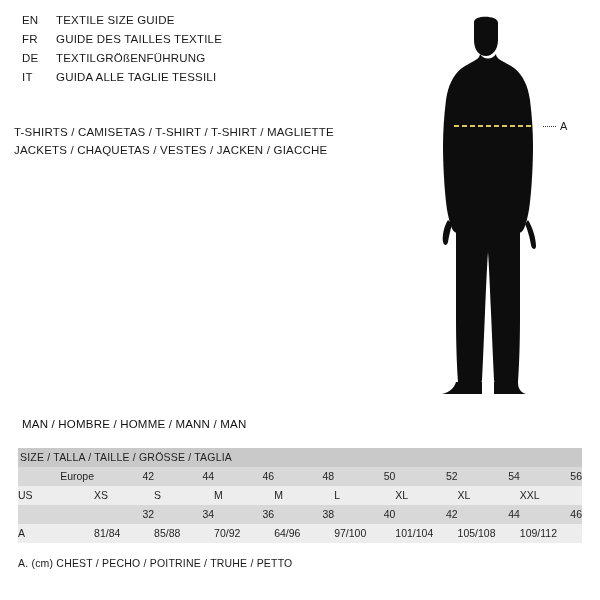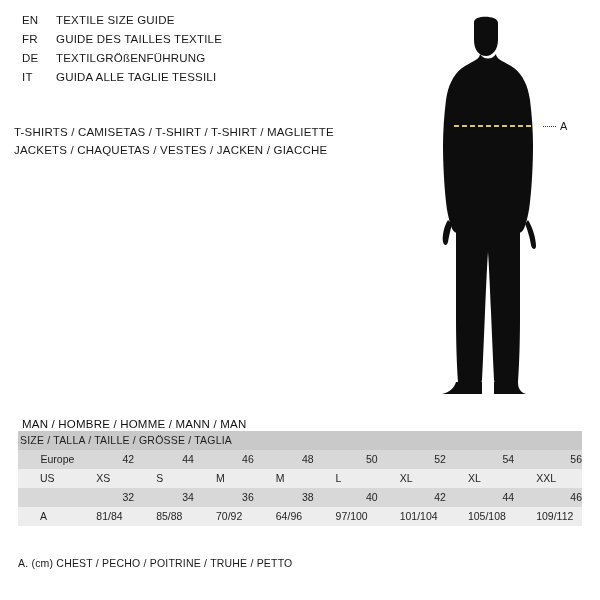--- a/index.html
+++ b/index.html
@@ -92,21 +92,21 @@
     position: absolute;
     left: 22px;
     top: 418px;
     font-size: 11.5px;
     letter-spacing: 0.2px;
     color: #111;
   }
   table.size-table {
     position: absolute;
     left: 18px;
-    top: 431px;
+    top: 448px;
     width: 564px;
     border-collapse: collapse;
     font-size: 10.5px;
   }
   table.size-table th,
   table.size-table td {
     padding: 0;
     height: 19px;
     line-height: 19px;
     font-weight: normal;
@@ -119,21 +119,20 @@
     font-size: 10.5px;
     letter-spacing: 0.2px;
     padding-left: 2px;
   }
   tr.row-dark td {
     background: #d8d8d8;
     text-align: right;
   }
   tr.row-light td {
     background: #ededed;
-    padding-left: 22px;
   }
   td.label-col {
     padding-left: 2px;
     width: 86px;
   }
   td.val {
     width: 68px;
     margin-left: 44px;
   }
 

